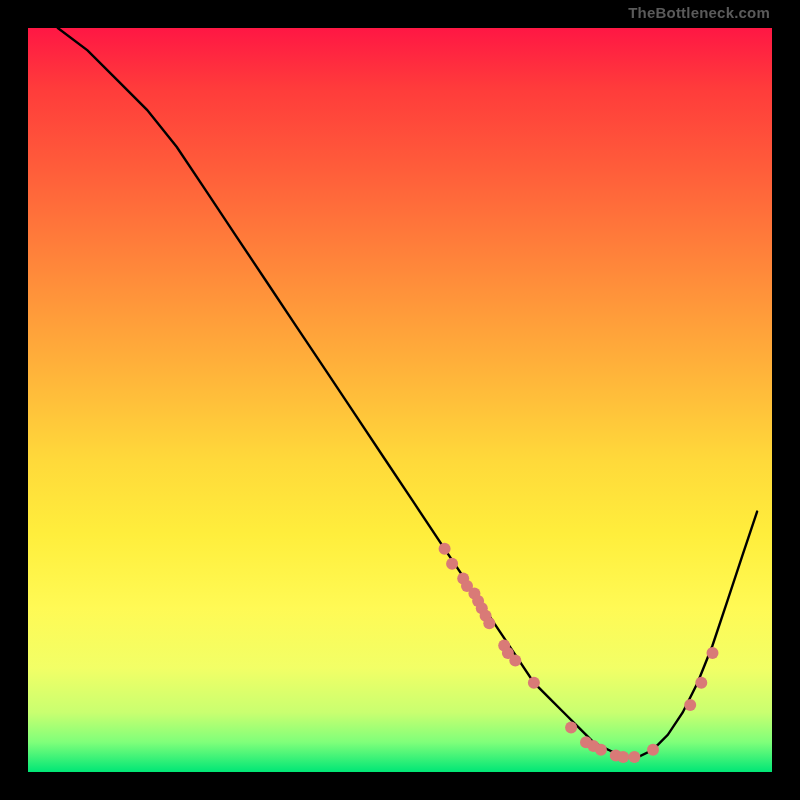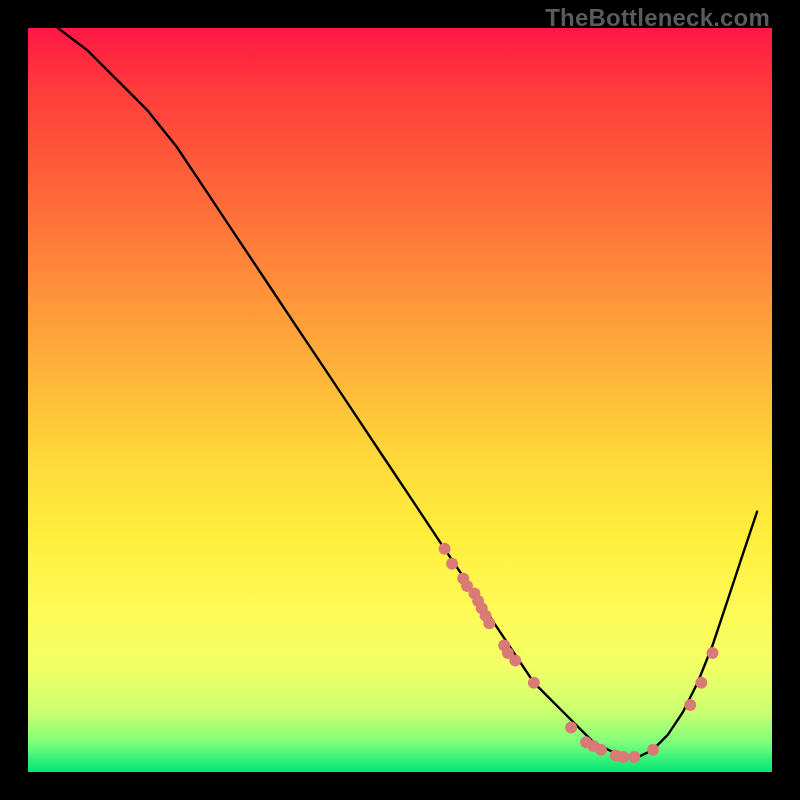--- a/index.html
+++ b/index.html
@@ -37,21 +37,21 @@
       #c9ff70 92%,
       #7fff7a 96%,
       #00e676 100%
     );
   }
   .watermark {
     position: absolute;
     top: 4px;
     right: 30px;
     font-family: Arial, Helvetica, sans-serif;
-    font-size: 24px;
+    font-size: 15px;
     font-weight: 600;
     color: #5a5a5a;
     letter-spacing: 0.2px;
   }
   svg.curve {
     position: absolute;
     left: 0;
     top: 0;
     width: 744px;
     height: 744px;

